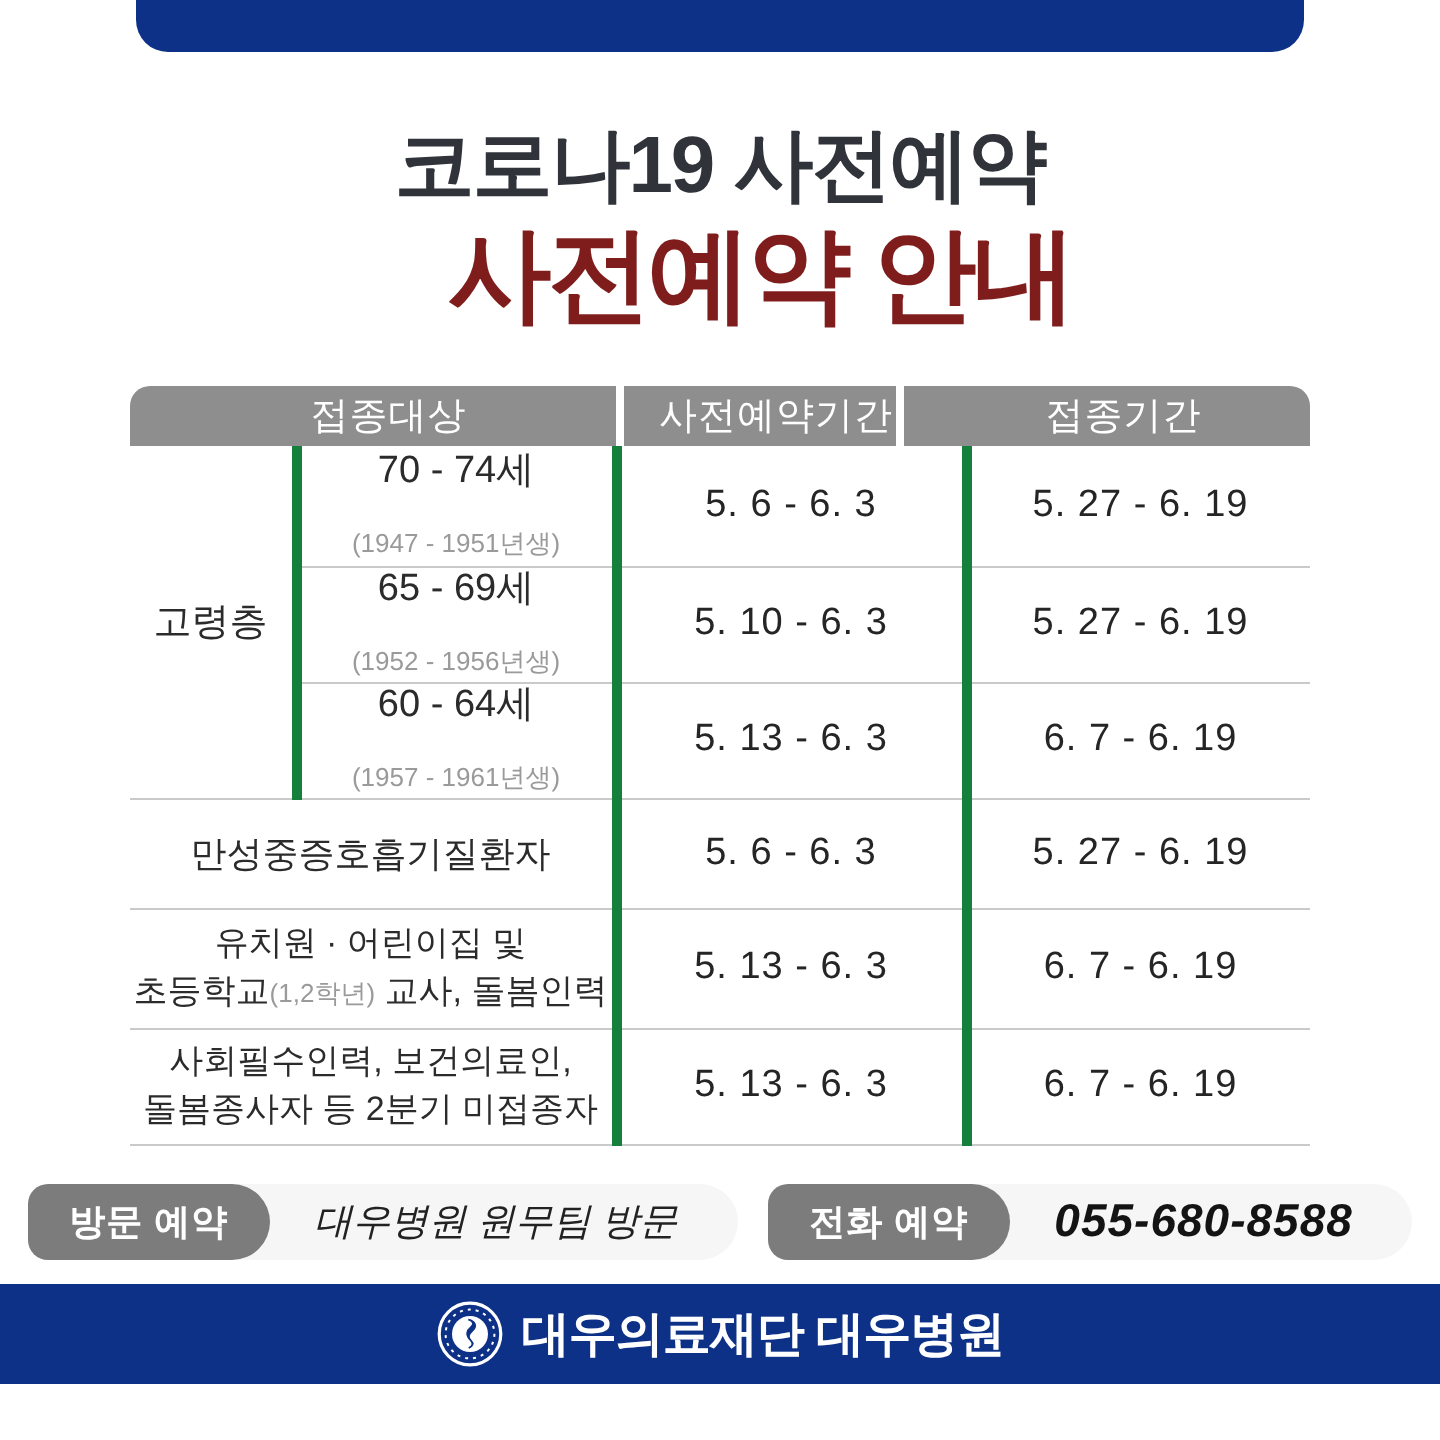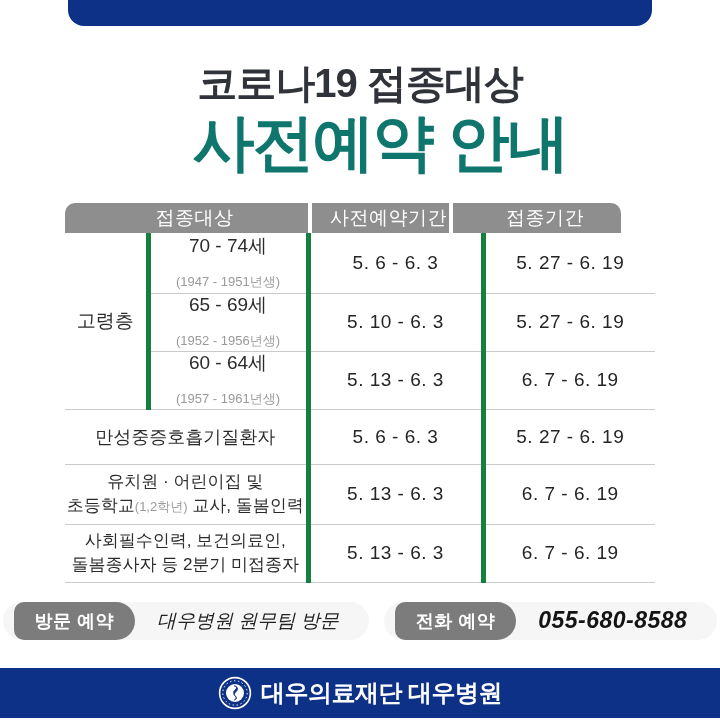--- a/index.html
+++ b/index.html
@@ -24,42 +24,42 @@
     text-align: center;
     font-size: 40px;
     font-weight: 900;
     color: #30343a;
     letter-spacing: -1px;
     line-height: 1;
   }
   .title-main {
     margin-top: 9px;
     text-align: center;
-    font-size: 62px;
+    font-size: 52px;
     font-weight: 900;
-    color: #0f766e;
+    color: #7f1d1d;
     letter-spacing: -2px;
     line-height: 1;
     margin-left: 40px;
   }
 
   
   .table-wrap { width: 590px; margin: 29px auto 0; }
   .thead { display: flex; gap: 4px; }
   .th {
     background: #8e8e8e; color: #ffffff;
     font-size: 19px; font-weight: 400;
     height: 30px;
     display: flex; align-items: center; justify-content: center;
     letter-spacing: 0.5px;
     padding-left: 16px;
   }
   .th1 { width: 243px; border-top-left-radius: 10px; }
   .th2 { width: 137px; }
-  .th3 { width: 168px; border-top-right-radius: 10px; }
+  .th3 { width: 203px; border-top-right-radius: 10px; }
 
   table.tbody {
     width: 590px;
     border-collapse: collapse;
     table-layout: fixed;
   }
   td {
     border-bottom: 1px solid #cacaca;
     text-align: center;
     vertical-align: middle;
@@ -88,51 +88,50 @@
     height: 38px;
     display: flex; align-items: center;
   }
   .badge {
     background: #7c7c7c; color: #ffffff;
     height: 38px; padding: 0 21px;
     border-radius: 10px 19px 19px 10px;
     display: flex; align-items: center; justify-content: center;
     font-size: 18px; font-weight: 600; letter-spacing: 0.5px;
     white-space: nowrap;
-    margin-left: 11px;
   }
   .pill-text {
     padding: 0 30px 0 22px;
     font-size: 19px; font-weight: 500; color: #222222;
     white-space: nowrap;
     font-style: italic;
   }
   .pill-text.phone {
     font-size: 23px; font-weight: 800; color: #141414; letter-spacing: 0.5px;
   }
 
   
   .footer {
-    margin-top: 28px;
+    margin-top: 12px;
     height: 50px;
     background: #0d3186;
     display: flex; align-items: center; justify-content: center;
     gap: 9px;
   }
   .footer-name {
     color: #ffffff; font-size: 24px; font-weight: 800; letter-spacing: -0.5px;
   }
   .logo svg { display: block; }
 </style>
 </head>
 <body>
 
 <div class="top-bar"></div>
 
-<div class="title-sub">코로나19 접종대상</div>
+<div class="title-sub">코로나19 사전예약</div>
 <div class="title-main">사전예약 안내</div>
 
 <div class="table-wrap">
   <div class="thead">
     <div class="th th1">접종대상</div>
     <div class="th th2">사전예약기간</div>
     <div class="th th3">접종기간</div>
   </div>
 
   <table class="tbody">

